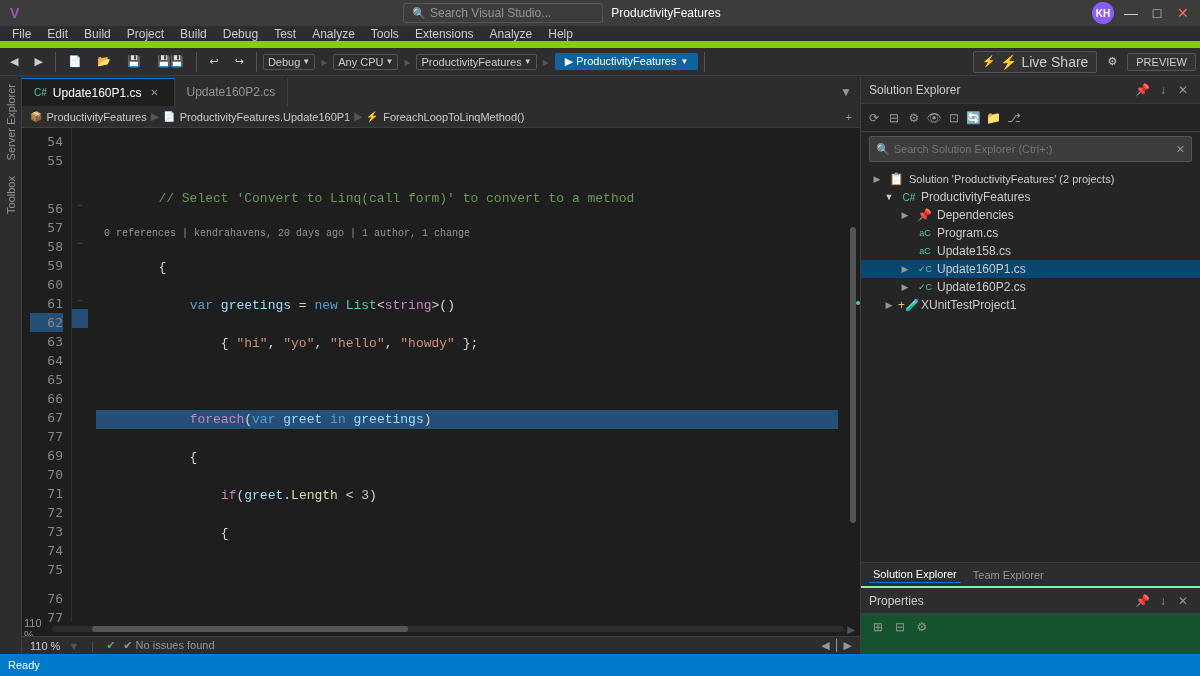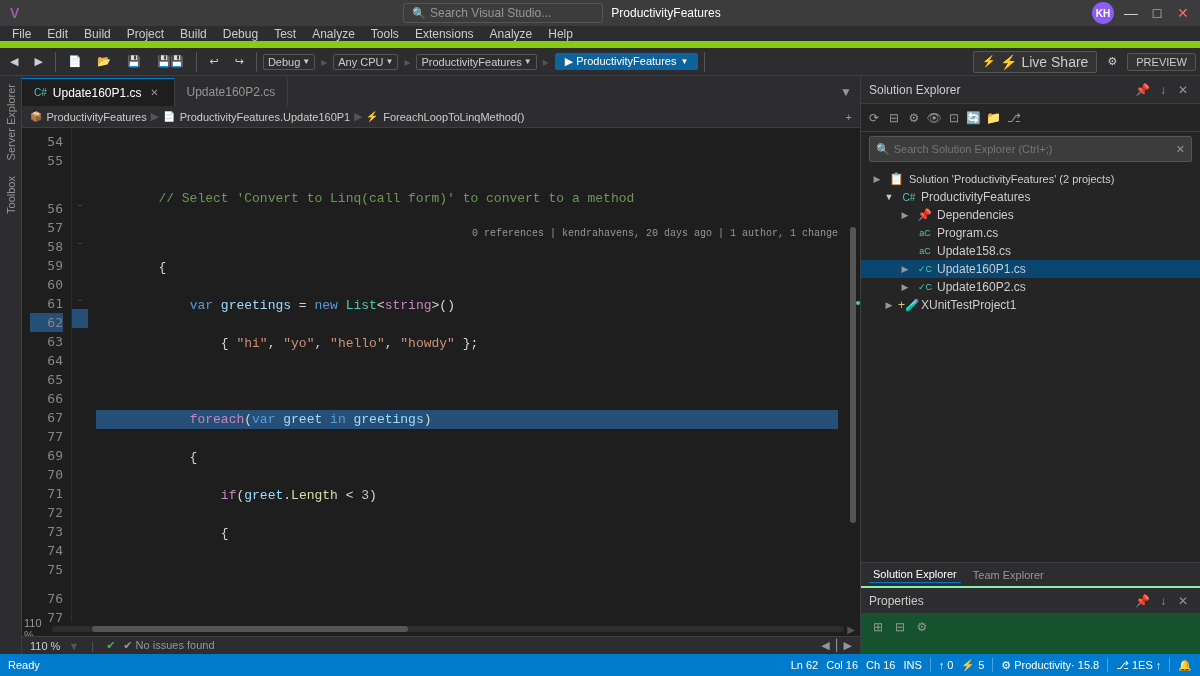--- a/index.html
+++ b/index.html
@@ -280,21 +280,21 @@
         <div style="height:19px; display:flex; align-items:center; justify-content:center; color:#555; font-size:9px;">−</div>
         <div style="height:19px;"></div>
         <div style="height:19px;"></div>
         <div style="height:19px; display:flex; align-items:center; justify-content:center; color:#555; font-size:9px;">−</div>
         <div style="height:19px; background:#264f78;"></div>
       </div>
 
       <div id="code-content">
 <div class="code-line"><span class="code-text"></span></div>
 <div class="code-line"><span class="code-text"><span class="comment">        // Select 'Convert to Linq(call form)' to convert to a method</span></span></div>
-<div style="height:10px;text-align:right;"><span class="meta" style="font-size:10px; color:#969696; padding-left:8px; height:10px; display:block; line-height:10px;">0 references | kendrahavens, 20 days ago | 1 author, 1 change</span></div>
+<div style="height:10px;"><span class="meta" style="font-size:10px; color:#969696; padding-left:8px; height:10px; display:block; line-height:10px;">0 references | kendrahavens, 20 days ago | 1 author, 1 change</span></div>
 <div class="code-line"><span class="code-text">        {</span></div>
 <div class="code-line"><span class="code-text">            <span class="kw">var</span> <span class="param">greetings</span> = <span class="kw">new</span> <span class="type">List</span>&lt;<span class="kw2">string</span>&gt;()</span></div>
 <div class="code-line"><span class="code-text">                { <span class="str">"hi"</span>, <span class="str">"yo"</span>, <span class="str">"hello"</span>, <span class="str">"howdy"</span> };</span></div>
 <div class="code-line"><span class="code-text"></span></div>
 <div class="code-line highlighted"><span class="code-text">            <span class="kw2" style="background:#264f78;">foreach</span>(<span class="kw">var</span> <span class="param">greet</span> <span class="kw">in</span> <span class="param">greetings</span>)</span></div>
 <div class="code-line"><span class="code-text">            {</span></div>
 <div class="code-line"><span class="code-text">                <span class="kw2">if</span>(<span class="param">greet</span>.<span class="method">Length</span> &lt; <span class="num">3</span>)</span></div>
 <div class="code-line"><span class="code-text">                {</span></div>
 
 
@@ -449,28 +449,13 @@
         <div class="panel-btn">⚙</div>
       </div>
     </div>
 
   </div>
 
 </div>
 
 <div id="status-bar">
   <span class="status-item">Ready</span>
-  <div id="status-right">
-    <span class="status-item">Ln 62</span>
-    <span class="status-item">Col 16</span>
-    <span class="status-item">Ch 16</span>
-    <span class="status-item">INS</span>
-    <span class="status-sep"></span>
-    <span class="status-item">↑ 0</span>
-    <span class="status-item" style="cursor:pointer;">⚡ 5</span>
-    <span class="status-sep"></span>
-    <span class="status-item" style="cursor:pointer;">⚙ Productivity· 15.8</span>
-    <span class="status-sep"></span>
-    <span class="status-item" style="cursor:pointer;">⎇ 1ES ↑</span>
-    <span class="status-sep"></span>
-    <span class="status-item" style="cursor:pointer;">🔔</span>
-  </div>
 </div>
 
 </body></html>

